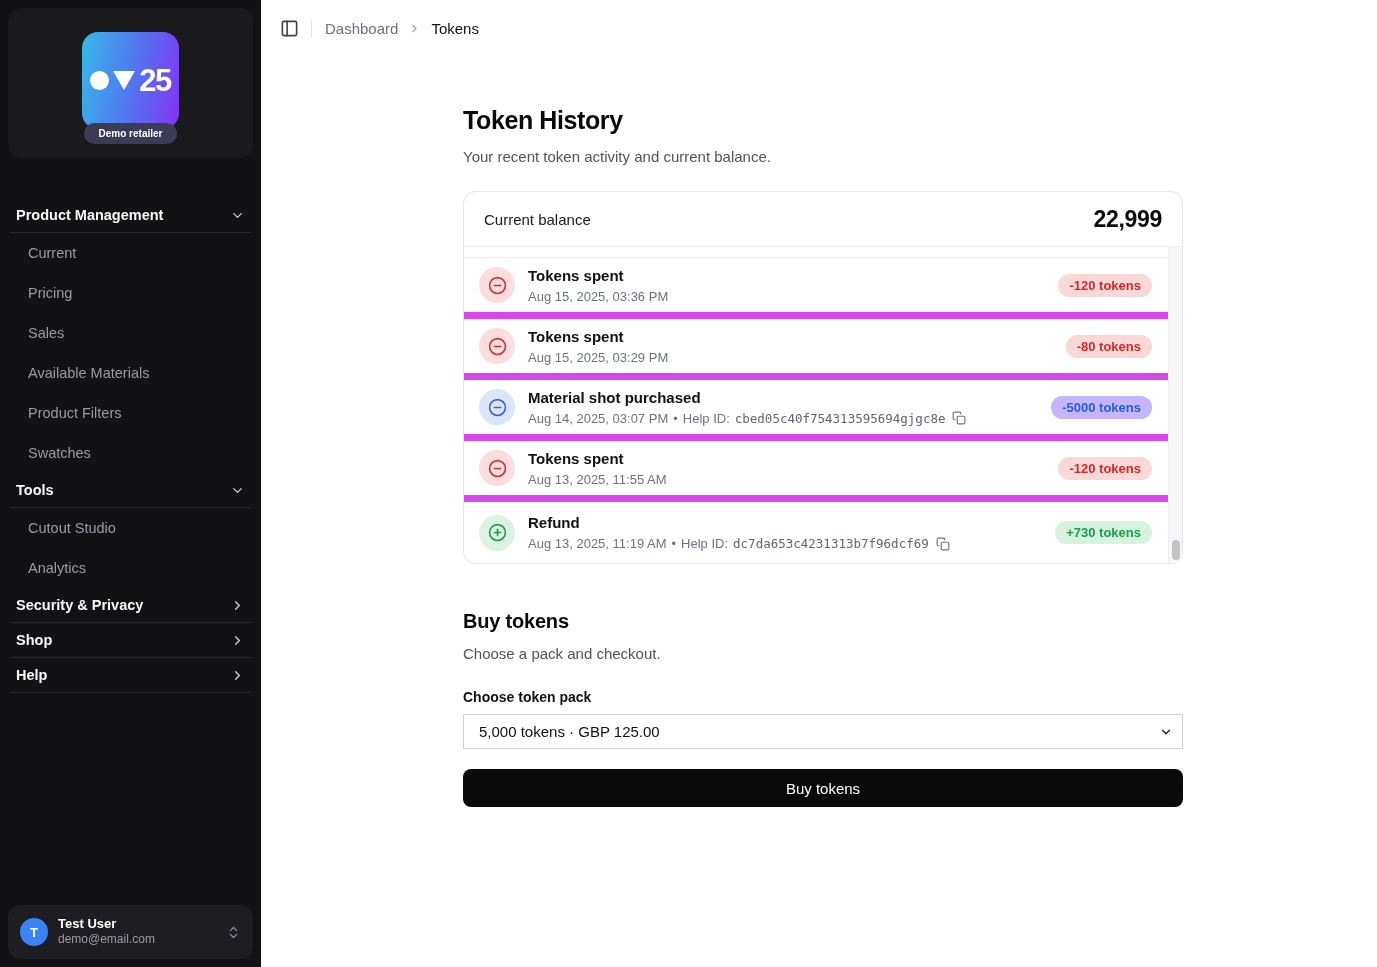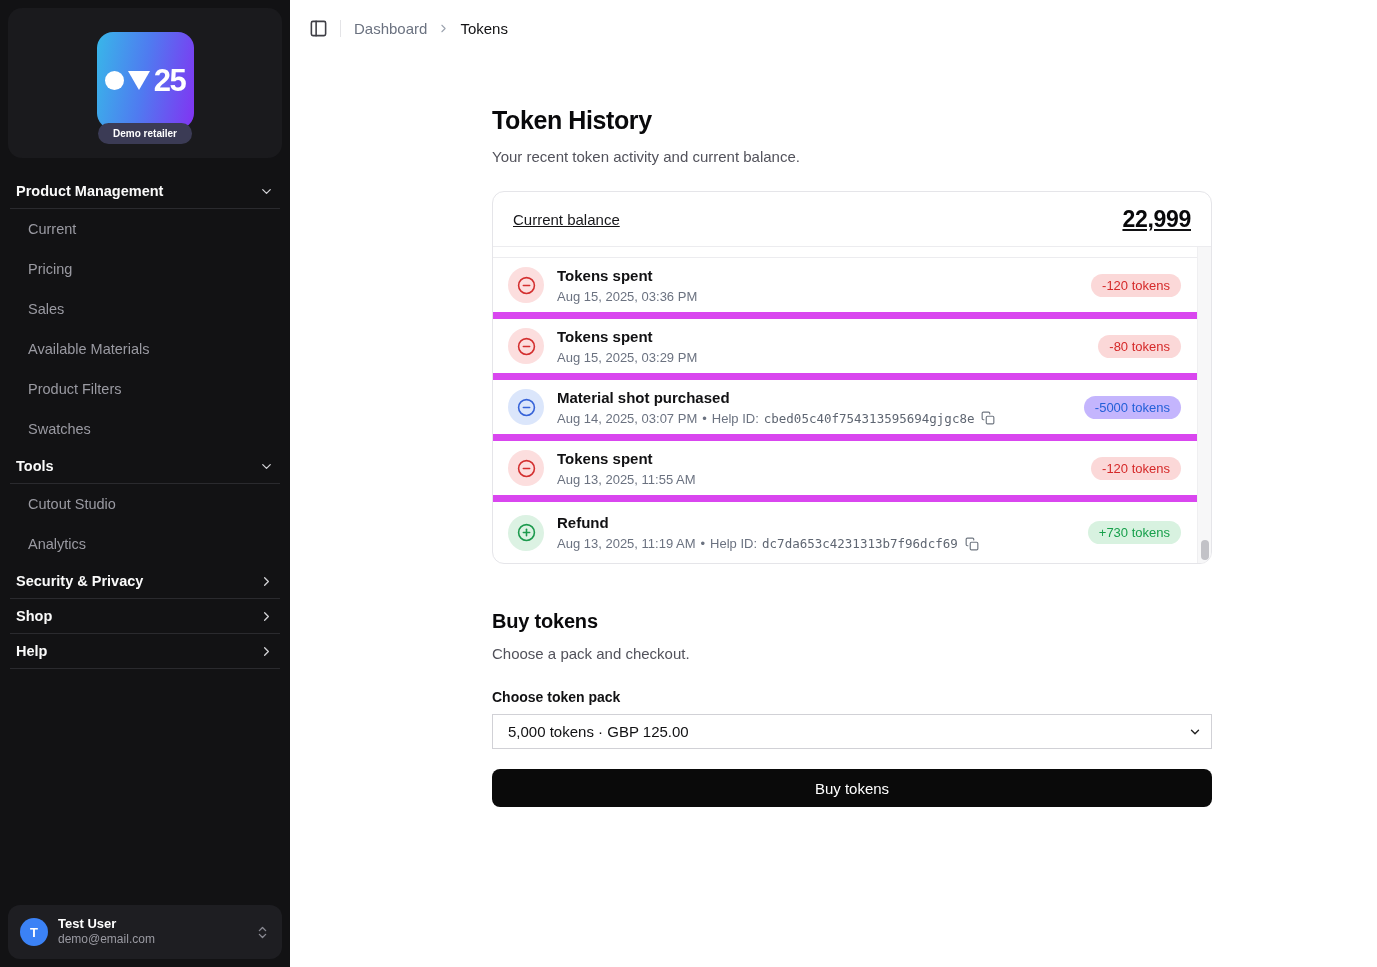--- a/index.html
+++ b/index.html
@@ -5,22 +5,22 @@
   * { box-sizing: border-box; margin: 0; padding: 0; }
   html,body { width:1377px; height:967px; }
   body {
     font-family: "Liberation Sans", sans-serif;
     background:#ffffff; color:#111113; overflow:hidden;
   }
   .app { display:flex; width:1377px; height:967px; }
 
   
   .sidebar {
-    width:290px; flex-shrink:0; background:#121214; color:#fff;
-    display:flex; flex-direction:column; height:100%;
+    width:261px; flex-shrink:0; background:#121214; color:#fff;
+    display:flex; flex-direction:column; height:100%;gap:24px;
   }
   .logo-card {
     margin:8px; height:150px; background:#1a1a1d; border-radius:14px;
     position:relative; display:flex; justify-content:center;
   }
   .logo-tile {
     margin-top:24px; width:97px; height:97px; border-radius:16px;
     background:linear-gradient(100deg,#38b7e9 0%,#4f7bf0 48%,#8233f2 100%);
     display:flex; align-items:center; justify-content:center; gap:4px;
   }
@@ -69,21 +69,20 @@
   .crumb-current { color:#111113; }
 
   .content { width:720px; margin-left:202px; padding-top:50px; }
   .page-title { font-size:25px; font-weight:700; letter-spacing:-0.4px; color:#09090b; }
   .page-subtitle { margin-top:13px; font-size:15px; color:#52525b; }
 
   .balance-card { margin-top:26px; border:1px solid #e5e5e9; border-radius:12px; overflow:hidden; }
   .balance-row {
     height:54px; display:flex; align-items:center; justify-content:space-between;
     padding:0 20px;
-    text-decoration:underline;
   }
   .balance-label { font-size:15px; color:#18181b; }
   .balance-value { font-size:23px; font-weight:700; letter-spacing:-0.3px; color:#09090b; }
 
   .txn-list { position:relative; border-top:1px solid #ececef; }
   .txn-scroll { margin-right:14px; }
   .txn-sliver { height:11px; border-bottom:1px solid #ececef; }
   .txn-row {
     height:61px; display:flex; align-items:center; gap:13px;
     padding:0 16px 0 15px; border-bottom:7px solid #d946ef;
@@ -95,21 +94,21 @@
   }
   .txn-icon.debit    { background:#fcdede; color:#d32f2f; }
   .txn-icon.purchase { background:#dbe6fb; color:#3663d8; }
   .txn-icon.credit   { background:#dcf2e3; color:#1c9a4d; }
   .txn-main { flex:1; min-width:0; }
   .txn-title { font-size:15px; font-weight:600; color:#111113; line-height:1.2; }
   .txn-meta { margin-top:4px; font-size:13px; color:#6b7280; display:flex; align-items:center; gap:5px; }
   .txn-hash { font-family:"DejaVu Sans Mono", monospace; font-size:12.5px; color:#5f6672; }
   .copy-btn { color:#6f7680; cursor:pointer; margin-left:2px; display:flex; }
   .badge {
-    font-size:13px; font-weight:400; padding:4px 11px; border-radius:999px; white-space:nowrap;
+    font-size:13px; font-weight:700; padding:4px 11px; border-radius:999px; white-space:nowrap;
   }
   .badge.debit    { background:#fbd8d8; color:#d52929; }
   .badge.purchase { background:#c4b5fd; color:#2460d8; }
   .badge.credit   { background:#d8f2e0; color:#18a04c; }
   .scrollbar-track {
     position:absolute; top:0; right:0; bottom:0; width:14px;
     background:#f7f7f8; border-left:1px solid #efeff1;
   }
   .scrollbar-thumb {
     position:absolute; bottom:3px; left:3px; width:8px; height:20px;

